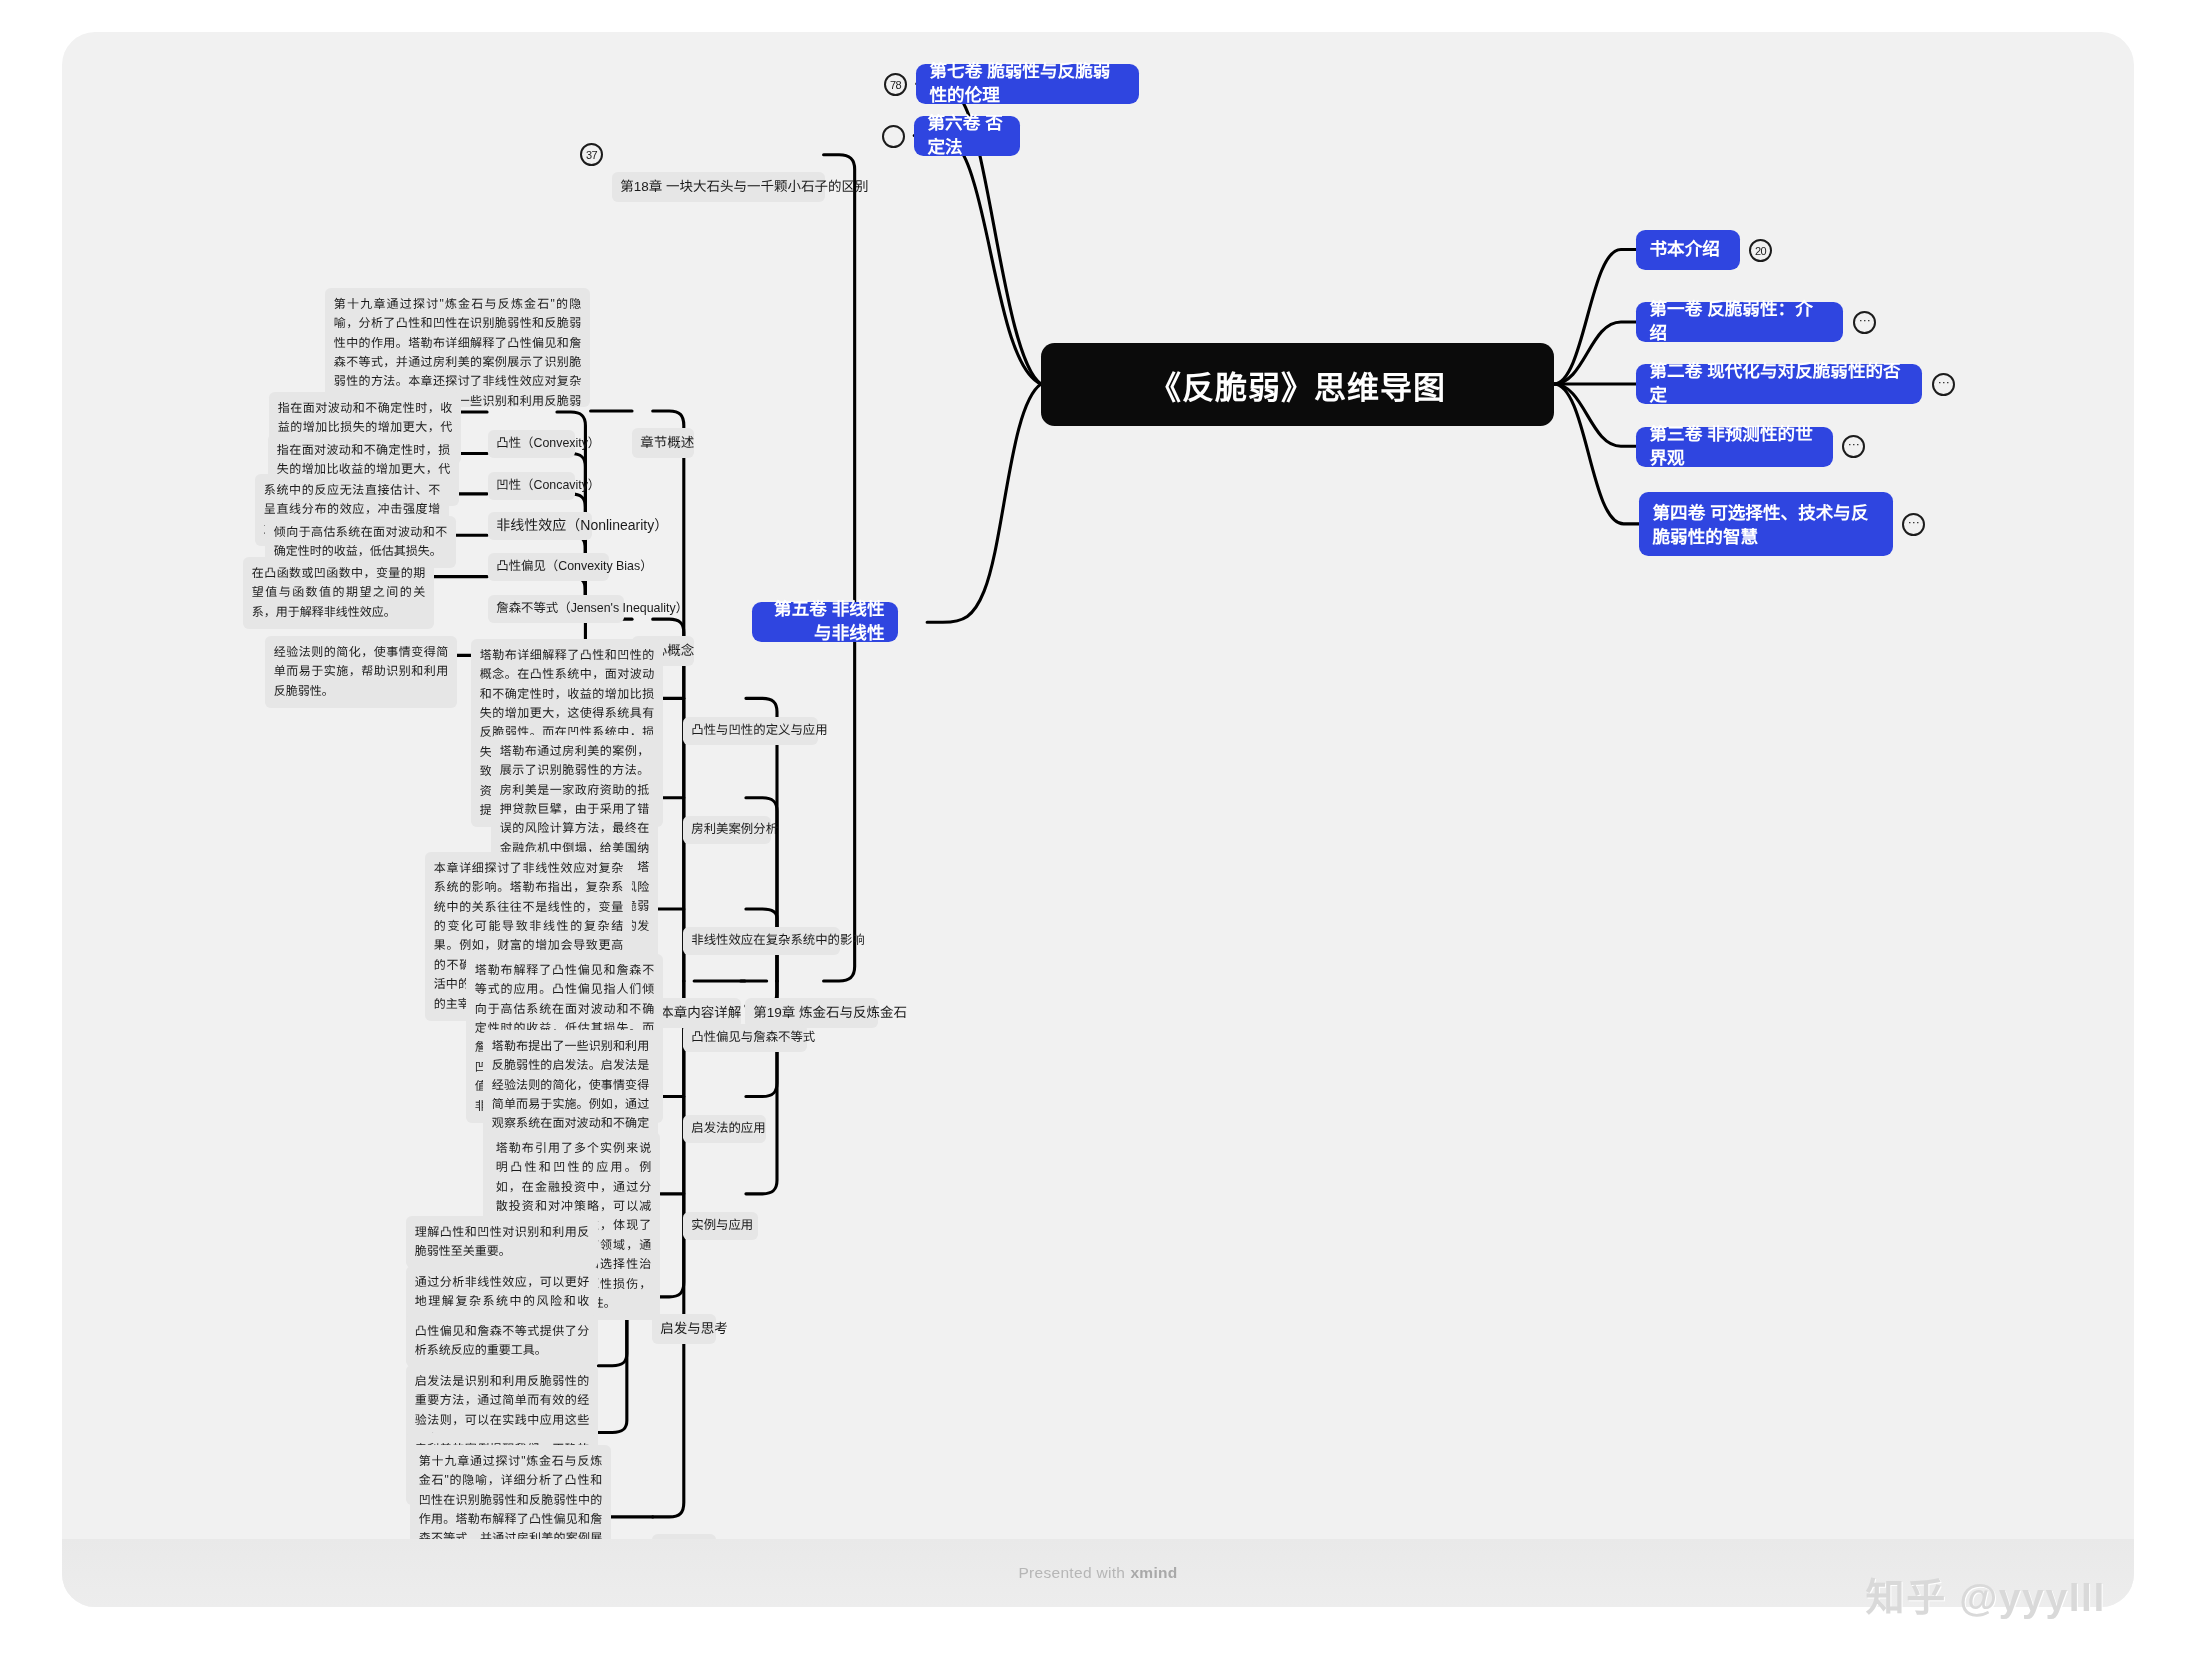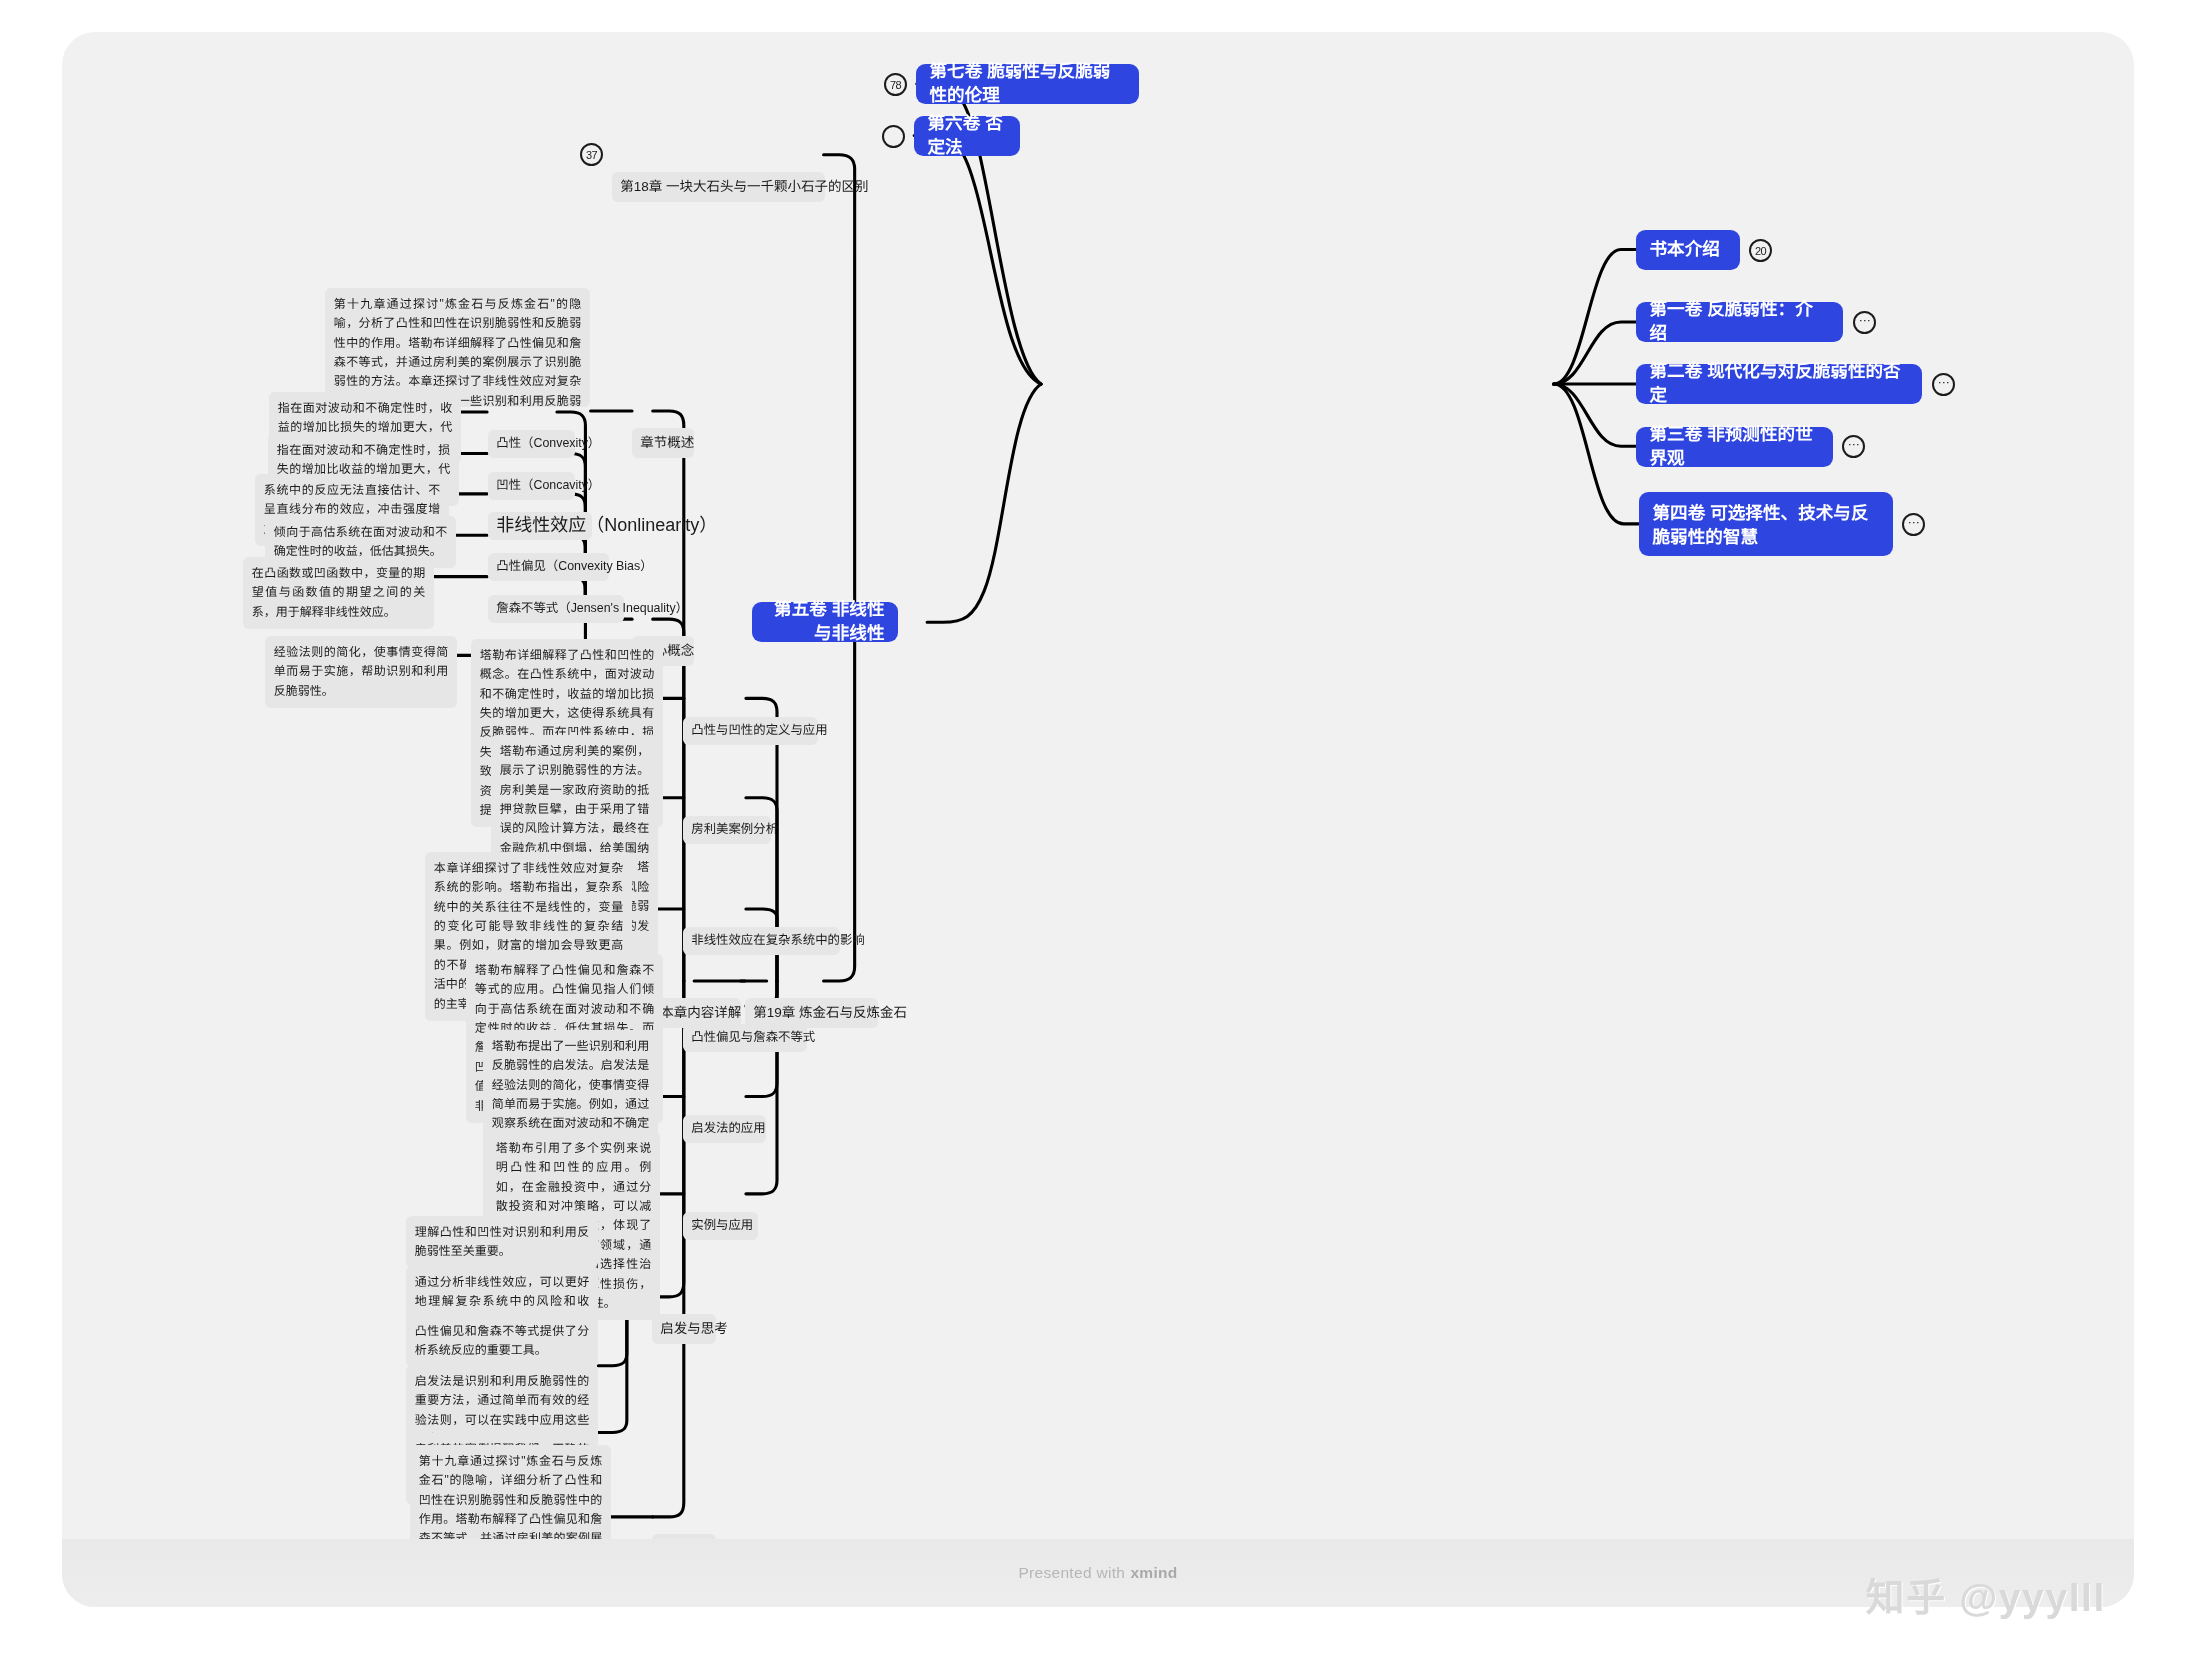--- a/index.html
+++ b/index.html
@@ -160,20 +160,23 @@
       <path d="M1140 2443 L1110 2443"></path>
       <path d="M1090 2443 L1090 2338 C1090 2322 1082 2315 1062 2315 L1035 2315"></path>
       <path d="M1090 2443 L1090 2398 C1090 2388 1082 2382 1062 2382 L1035 2382"></path>
       <path d="M1090 2443 L1090 2455 C1090 2465 1082 2471 1062 2471 L1035 2471"></path>
       <path d="M1090 2443 L1090 2553 C1090 2569 1082 2576 1062 2576 L1035 2576"></path>
       <path d="M1090 2443 L1090 2682 C1090 2698 1082 2705 1062 2705 L1035 2705"></path>
 
       <path d="M1140 2868 L1060 2868"></path>
     </svg>
 
+    <div class="node root" style="left:979px;top:311px;width:513px;height:83px;">
+      <span>《反脆弱》思维导图</span>
+    </div>
 
     <div class="node vol" style="left:1574px;top:198px;width:104px;height:40px;">
       <span>书本介绍</span>
     </div>
     <div class="badge" style="left:1687px;top:207px;">
       <span>20</span>
     </div>
 
     <div class="node vol" style="left:1574px;top:270px;width:207px;height:40px;">
       <span>第一卷 反脆弱性：介绍</span>
@@ -263,21 +266,21 @@
       <span>指在面对波动和不确定性时，收益的增加比损失的增加更大，代表反脆弱性。</span>
     </div>
 
     <div class="node lbl" style="left:426px;top:408px;width:87px;height:28px;font-size:12.4px;">
       <span>凹性（Concavity）</span>
     </div>
     <div class="node leaf" style="left:206px;top:402px;width:191px;min-height:39px;">
       <span>指在面对波动和不确定性时，损失的增加比收益的增加更大，代表脆弱性。</span>
     </div>
 
-    <div class="node lbl" style="left:426px;top:448px;width:104px;height:28px;font-size:18px;">
+    <div class="node lbl" style="left:426px;top:448px;width:104px;height:28px;font-size:14px;">
       <span>非线性效应（Nonlinearity）</span>
     </div>
     <div class="node leaf" style="left:193px;top:442px;width:194px;min-height:39px;">
       <span>系统中的反应无法直接估计、不呈直线分布的效应，冲击强度增加导致的伤害并非线性增长。</span>
     </div>
 
     <div class="node lbl" style="left:426px;top:489px;width:121px;height:28px;font-size:12.4px;">
       <span>凸性偏见（Convexity Bias）</span>
     </div>
     <div class="node leaf" style="left:203px;top:484px;width:191px;min-height:39px;">

